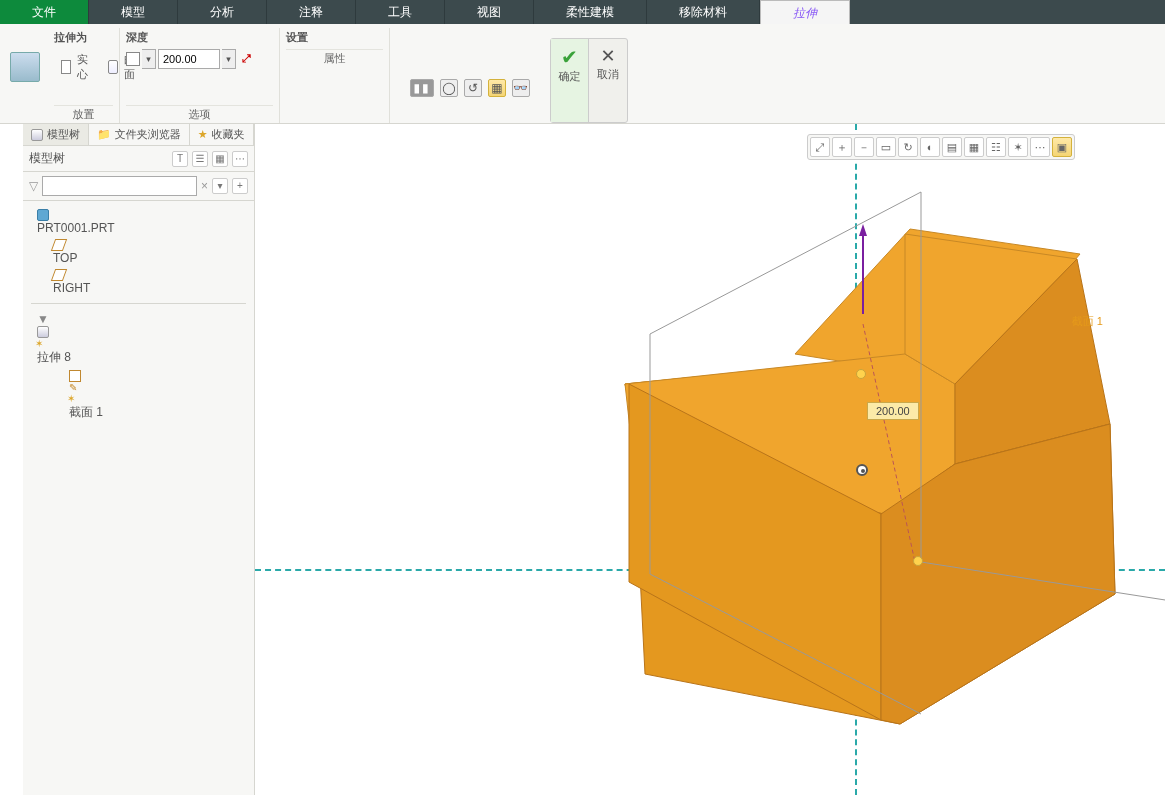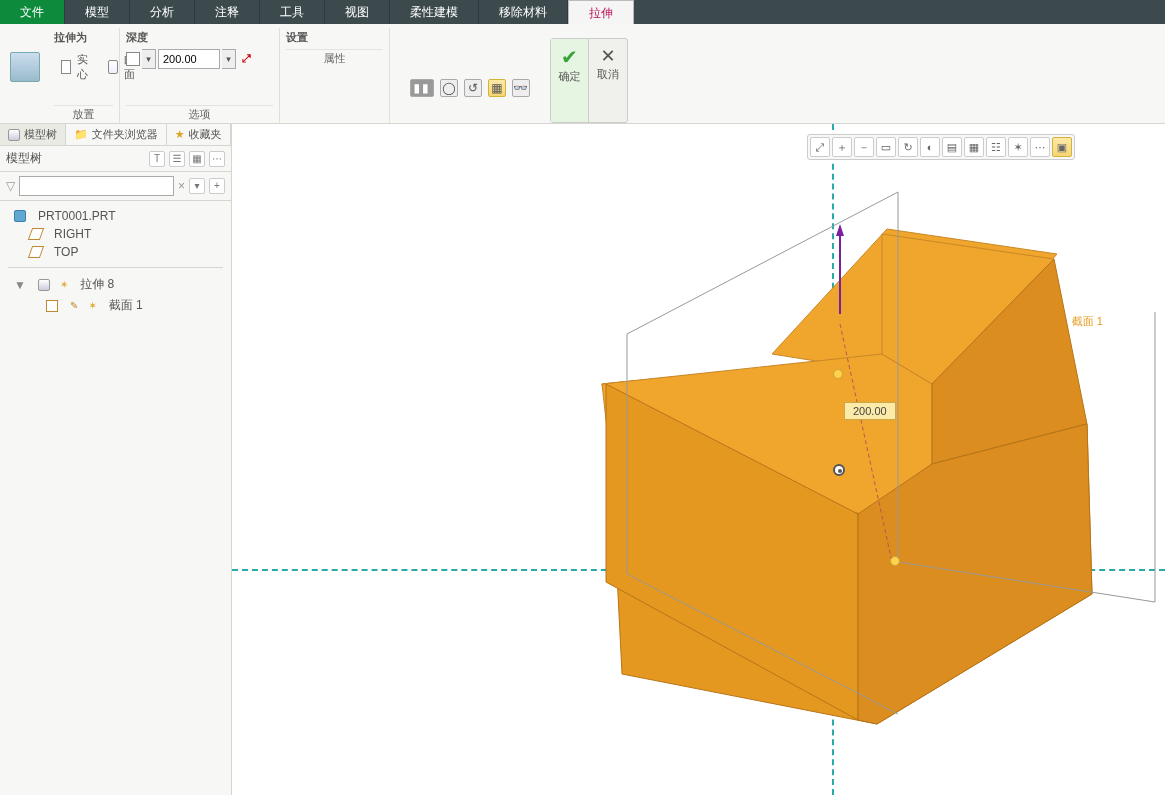--- a/index.html
+++ b/index.html
@@ -1,22 +1,22 @@
 <!DOCTYPE html>
 <html><head>
 <meta charset="utf-8">
 <style>
 * { box-sizing: border-box; margin: 0; padding: 0; font-family: "Microsoft YaHei", Arial, sans-serif; }
 html, body { width: 1165px; height: 795px; overflow: hidden; background: #fff; }
 
 
 .menubar { display: flex; height: 24px; background: #3c4a4d; color: #fff; font-size: 12px; }
-.menubar .tab { padding: 0 20px; line-height: 24px; cursor: pointer; border-right: 1px solid #2e3a3d; text-align: center; }
+.menubar .tab { padding: 0 32px; line-height: 24px; cursor: pointer; border-right: 1px solid #2e3a3d; text-align: center; }
 .menubar .tab.file { background: #0d8a3c; }
-.menubar .tab.active { background: #f5f5f5; color: #be185d; border: 1px solid #bbb; border-bottom: none; }
+.menubar .tab.active { background: #f5f5f5; color: #8b5cf6; font-style: italic; border: 1px solid #bbb; border-bottom: none; }
 
 
 .ribbon { display: flex; height: 100px; background: #f7f7f5; border-bottom: 1px solid #d6d6d0; padding: 4px 6px 0 6px; font-size: 11px; color: #555; }
 .ribbon .big-ico { width: 30px; height: 30px; margin: 24px 8px 0 4px; background: linear-gradient(#cde, #9bc); border: 1px solid #7aa; border-radius: 2px; }
 .rgroup { display: flex; flex-direction: column; padding: 0 6px; border-right: 1px solid #e0e0da; height: 100%; }
 .rgroup .title { font-weight: bold; color: #555; padding: 2px 0 4px 0; }
 .rgroup .body { flex: 1; display: flex; gap: 6px; align-items: flex-start; }
 .rgroup .footer { height: 18px; text-align: center; font-size: 11px; color: #666; border-top: 1px solid #e4e4de; line-height: 17px; }
 .btn-small { display: inline-flex; align-items: center; gap: 4px; padding: 2px 6px; border: 1px solid transparent; border-radius: 2px; cursor: pointer; background: transparent; font-size: 11px; color: #555; }
 .ico { display: inline-block; width: 14px; height: 14px; }
@@ -31,32 +31,32 @@
 .qbtn { width: 18px; height: 18px; border: 1px solid #aaa; background: #eee; border-radius: 2px; cursor: pointer; font-size: 12px; line-height: 16px; text-align: center; color: #555; }
 .qbtn.pause { width: 24px; background: #999; color: #fff; letter-spacing: 2px; }
 .qbtn.box { background: linear-gradient(#ffe9a8,#f5d574); border-color: #d4b23c; }
 .confirm-group { display: flex; gap: 0; margin: 10px 0 0 20px; border: 1px solid #ccc; border-radius: 3px; background: #f0f0ec; }
 .confirm-btn { width: 38px; display: flex; flex-direction: column; align-items: center; padding: 6px 4px; cursor: pointer; font-size: 11px; color: #555; }
 .confirm-btn:first-child { background: #e6f4e2; border-right: 1px solid #ccc; }
 .ok-ico { font-size: 20px; color: #3aa23a; }
 .x-ico { font-size: 18px; color: #555; }
 
 
-.main { display: flex; height: calc(100% - 124px); }
+.main { display: flex; height: calc(100% - 124px); padding-left: 23px; }
 .sidebar { width: 232px; background: #f7f7f5; border-right: 1px solid #d6d6d0; display: flex; flex-direction: column; font-size: 12px; color: #555; }
 .side-tabs { display: flex; height: 22px; border-bottom: 1px solid #d6d6d0; }
 .side-tab { display: flex; align-items: center; gap: 4px; padding: 0 8px; font-size: 11px; border-right: 1px solid #d6d6d0; cursor: pointer; }
 .side-tab.active { background: #eaeae4; }
 .side-header { display: flex; align-items: center; justify-content: space-between; padding: 4px 6px; border-bottom: 1px solid #d6d6d0; }
 .side-tools { display: flex; gap: 4px; }
 .tool { width: 16px; height: 16px; border: 1px solid #ccc; background: #fff; border-radius: 2px; cursor: pointer; font-size: 10px; line-height: 14px; text-align: center; color: #777; }
 .filter-row { display: flex; align-items: center; gap: 4px; padding: 4px 6px; border-bottom: 1px solid #d6d6d0; }
 .filter-input { flex: 1; height: 20px; border: 1px solid #aaa; padding: 0 4px; font-size: 11px; }
 .tree { padding: 6px 4px; flex: 1; overflow: auto; }
-.tree-item { display: flex; align-items: center; gap: 12px; padding: 2px 2px 2px 10px; cursor: pointer; }
+.tree-item { display: flex; gap: 0; padding: 2px 2px 2px 10px; cursor: pointer; flex-direction: column; }
 .tree-item.sub { padding-left: 26px; }
 .tree-item.subsub { padding-left: 42px; }
 .tico { display: inline-block; width: 12px; height: 12px; }
 .tico.datum { border: 1px solid #c08830; transform: skewX(-20deg); background: #fff; }
 .tico.csys { position: relative; }
 .tico.csys::before { content: ""; position: absolute; left: 4px; top: -1px; width: 1px; height: 12px; background: #555; }
 .tico.csys::after { content: ""; position: absolute; left: 0; top: 6px; width: 12px; height: 1px; background: #555; }
 .tico.prt { width: 12px; height: 12px; background: #5fa8d3; border: 1px solid #3a7fa8; border-radius: 2px; }
 .tico.feat { width: 12px; height: 12px; background: linear-gradient(#fff,#ccd); border: 1px solid #999; border-radius: 2px; }
 .tico.sketch { width: 12px; height: 12px; border: 1px solid #c08830; background: #fff; position: relative; }
@@ -182,25 +182,25 @@
       <span class="tool">▾</span>
       <span class="tool">+</span>
     </div>
     <div class="tree">
       <div class="tree-item">
           <span class="tico prt"></span>
           <span>PRT0001.PRT</span>
         </div>
       <div class="tree-item sub">
           <span class="tico datum"></span>
-          <span>RIGHT</span>
+          <span>TOP</span>
         </div>
       <div class="tree-item sub">
           <span class="tico datum"></span>
-          <span>TOP</span>
+          <span>RIGHT</span>
         </div>
       <div class="tree-sep"></div>
       <div class="tree-item">
           <span style="color:#888">▼</span>
           <span class="tico feat"></span>
           <span class="yellow-star">✶</span>
           <span>拉伸 8</span>
         </div>
       <div class="tree-item subsub">
           <span class="tico sketch"></span>

